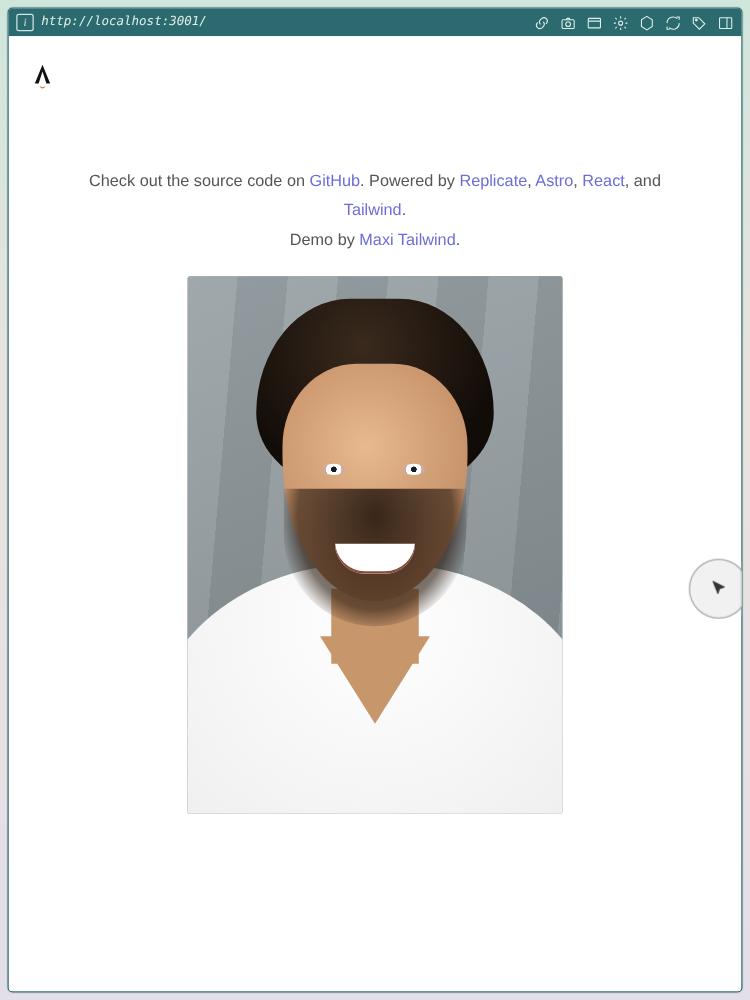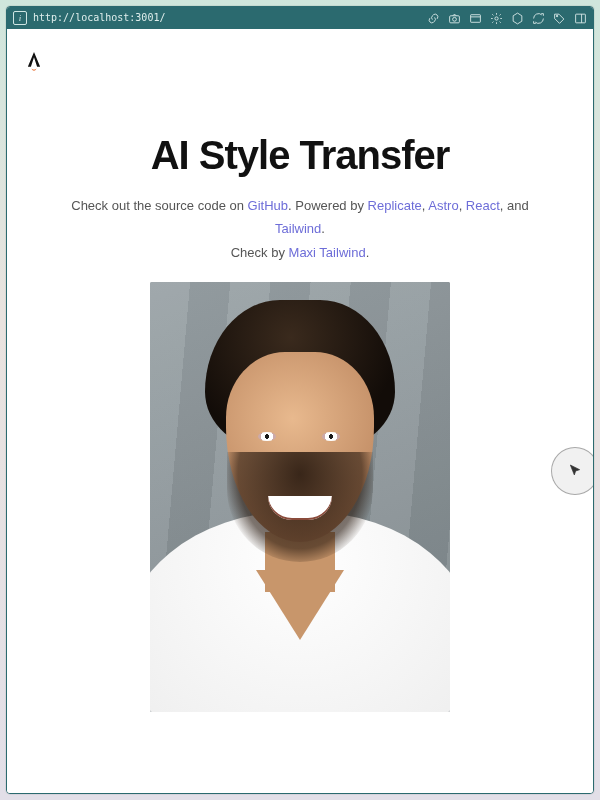--- a/index.html
+++ b/index.html
@@ -35,21 +35,21 @@
     padding:0 6px;
     gap:6px;
     color:#cfe6e4;
     font:10px/1 "Menlo","Consolas",monospace;
   }
   .titlebar .info-ico{
     width:12px;height:12px;border:1px solid #cfe6e4;border-radius:2px;
     display:flex;align-items:center;justify-content:center;
     font:italic 9px/1 serif;
   }
-  .titlebar .url{flex:0 0 auto;white-space:nowrap;color:#dfeeec;}
+  .titlebar .url{flex:0 0 auto;white-space:nowrap;color:#dfeeec;font-style:italic;}
   .titlebar .spacer{flex:1;}
   .tb-icons{display:flex;gap:8px;align-items:center;}
   .tb-icons span{width:13px;height:13px;display:flex;align-items:center;justify-content:center;color:#dfeeec;}
   .tb-icons svg{width:13px;height:13px;stroke:#dfeeec;fill:none;stroke-width:1.6;}
   
   .page{flex:1;overflow:auto;background:var(--page);}
   .inner{padding:20px 14px 40px;}
   .logo{width:18px;height:22px;margin:2px 0 60px 4px;}
   .logo svg{width:100%;height:100%;}
   h1{
@@ -182,26 +182,25 @@
   <div class="page">
     <div class="inner">
 
       <div class="logo">
         <svg viewBox="0 0 40 50">
             <path d="M20 2 L34 36 L27 36 L20 14 L13 36 L6 36 Z" fill="#111"></path>
             <path d="M14 40 Q20 50 26 40 Q20 45 14 40 Z" fill="#e56b2e"></path>
           </svg>
       </div>
 
-      <h1>AI Style Transfer</h1>
 
       <p class="subtitle">
         <span>Check out the source code on </span><a href="#">GitHub</a><span>. Powered by </span><a href="#">Replicate</a><span>, </span><a href="#">Astro</a><span>, </span><a href="#">React</a><span>, and </span><a href="#">Tailwind</a><span>.</span>
         <br>
-        <span>Check by </span><a href="#">Maxi Tailwind</a><span>.</span>
+        <span>Demo by </span><a href="#">Maxi Tailwind</a><span>.</span>
       </p>
 
       <div class="hero" role="img">
         <div class="bgwall"></div>
         <div class="shirt"></div>
         <div class="neck"></div>
         <div class="hair"></div>
         <div class="face"></div>
         <div class="eye l"></div>
           <div class="eye r"></div>

